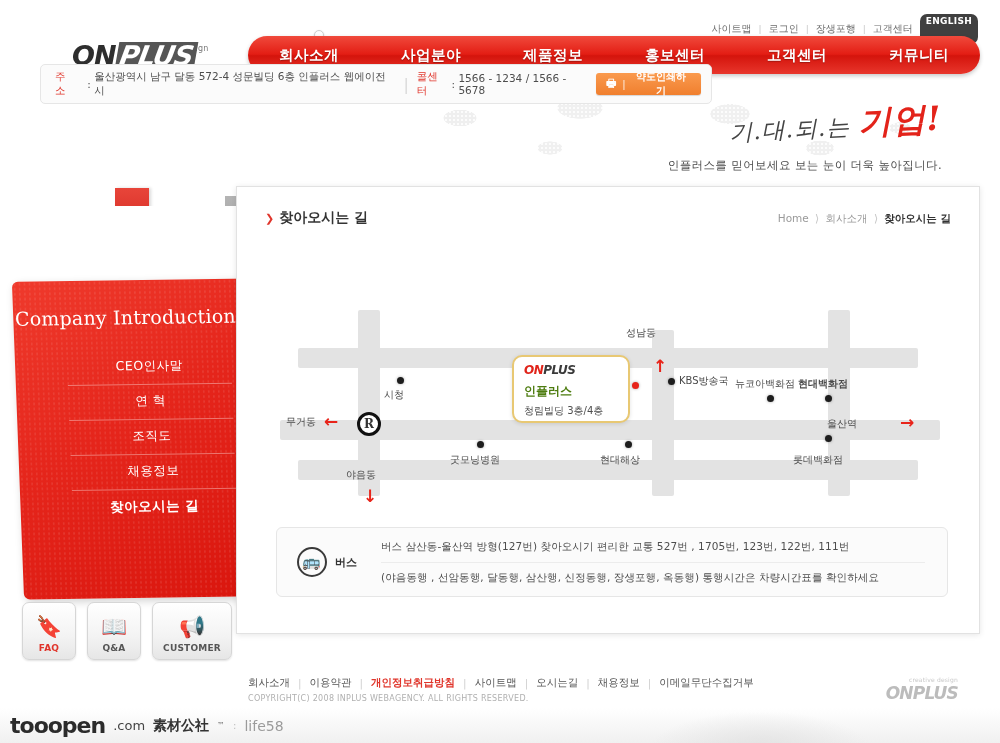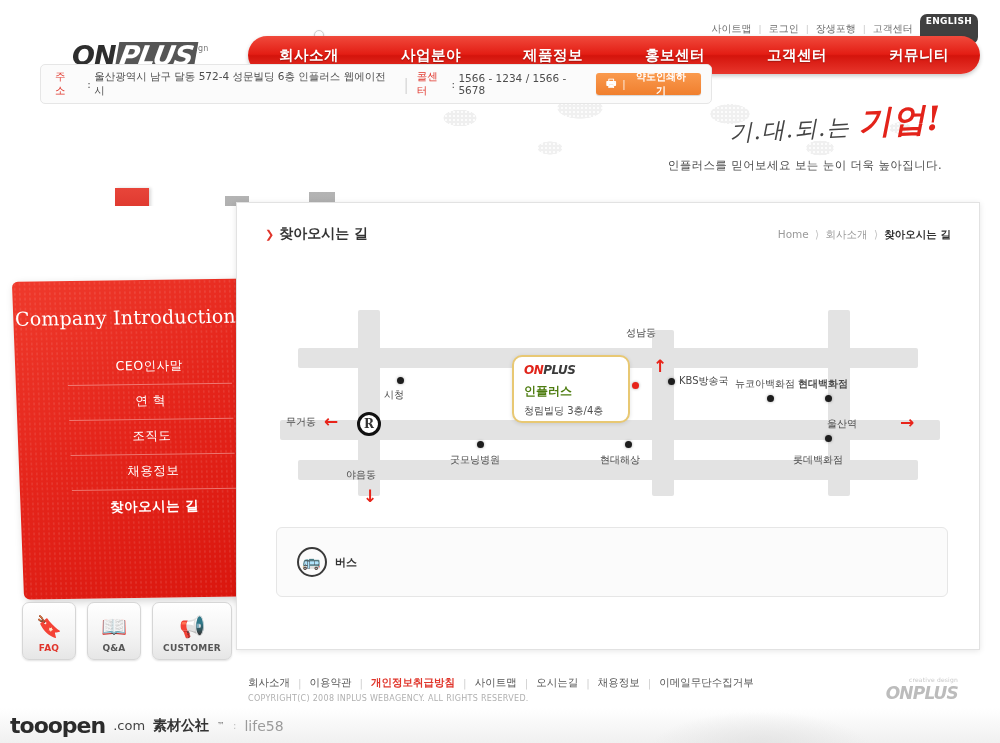--- a/index.html
+++ b/index.html
@@ -167,21 +167,21 @@
     padding-bottom: 6px;
     box-shadow: 0 1px 2px rgba(0,0,0,.12);
     cursor: pointer;
   }
   .quick.wide { width: 80px; }
   .quick .qicon { font-size: 21px; line-height: 1; margin-bottom: 5px; }
   .quick .qlabel { font-size: 9px; font-weight: bold; color: #555; letter-spacing: .2px; }
   .quick.faq .qlabel { color: #e0352b; }
   
   .content {
-    position: absolute; left: 236px; top: 202px;
+    position: absolute; left: 236px; top: 186px;
     width: 744px; height: 448px;
     background: #ffffff;
     border: 1px solid #e2e2e2;
     box-shadow: 0 1px 6px rgba(0,0,0,.10);
   }
   .page-head {
     position: absolute; left: 28px; top: 22px; right: 28px;
     display: flex; align-items: baseline; justify-content: space-between;
   }
   .page-title {
@@ -489,20 +489,24 @@
     </div>
     <div class="cname">인플러스</div>
     <div class="cdesc">청림빌딩 3층/4층</div>
   </div>
 </div>
 
 <div class="busbox">
   <div class="bus-icon-wrap">
     <div class="bus-circle">🚌</div>
     <div class="bus-label">버스</div>
+  </div>
+  <div class="bus-lines">
+    <div class="bus-line first">버스 삼산동-울산역 방형(127번) 찾아오시기 편리한 교통 527번 , 1705번, 123번, 122번, 111번</div>
+    <div class="bus-line">(야음동행 , 선암동행, 달동행, 삼산행, 신정동행, 장생포행, 옥동행) 통행시간은  차량시간표를 확인하세요</div>
   </div>
 </div>
 
 <div class="footer">
   <div class="footer-links">
     <a>회사소개</a>
     <span class="sep">|</span>
     <a>이용약관</a>
     <span class="sep">|</span>
     <a class="hl">개인정보취급방침</a>

